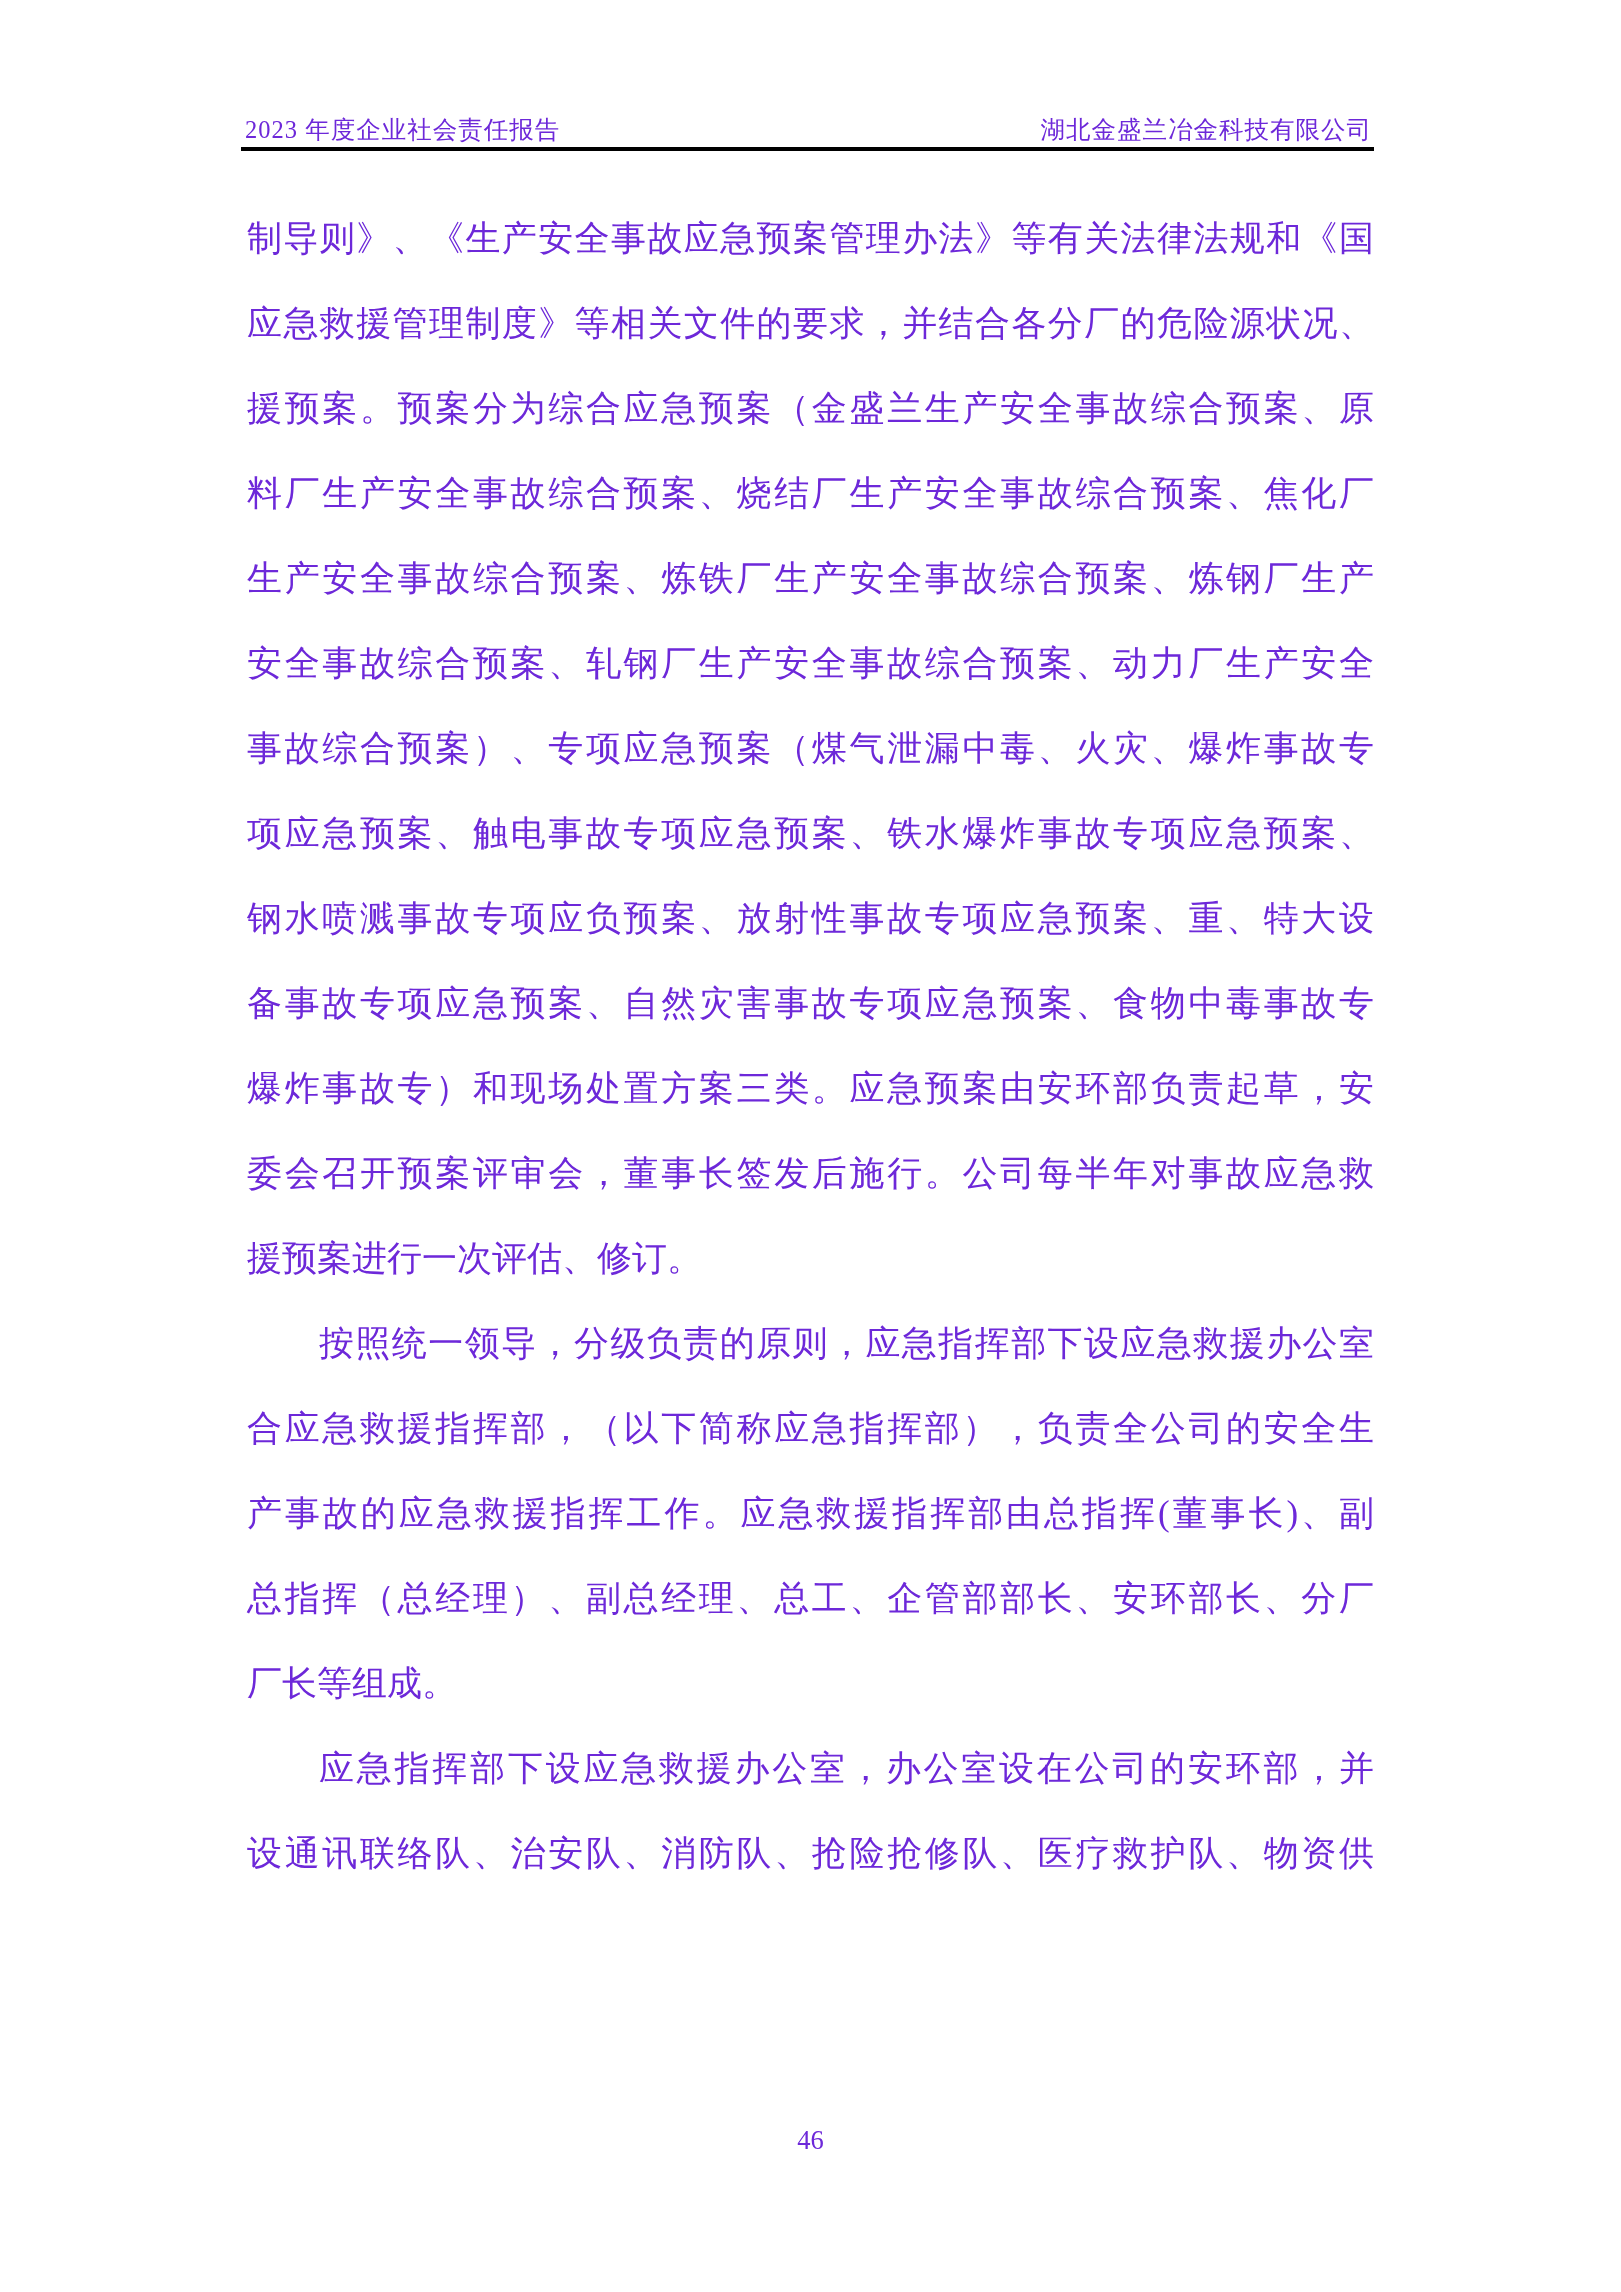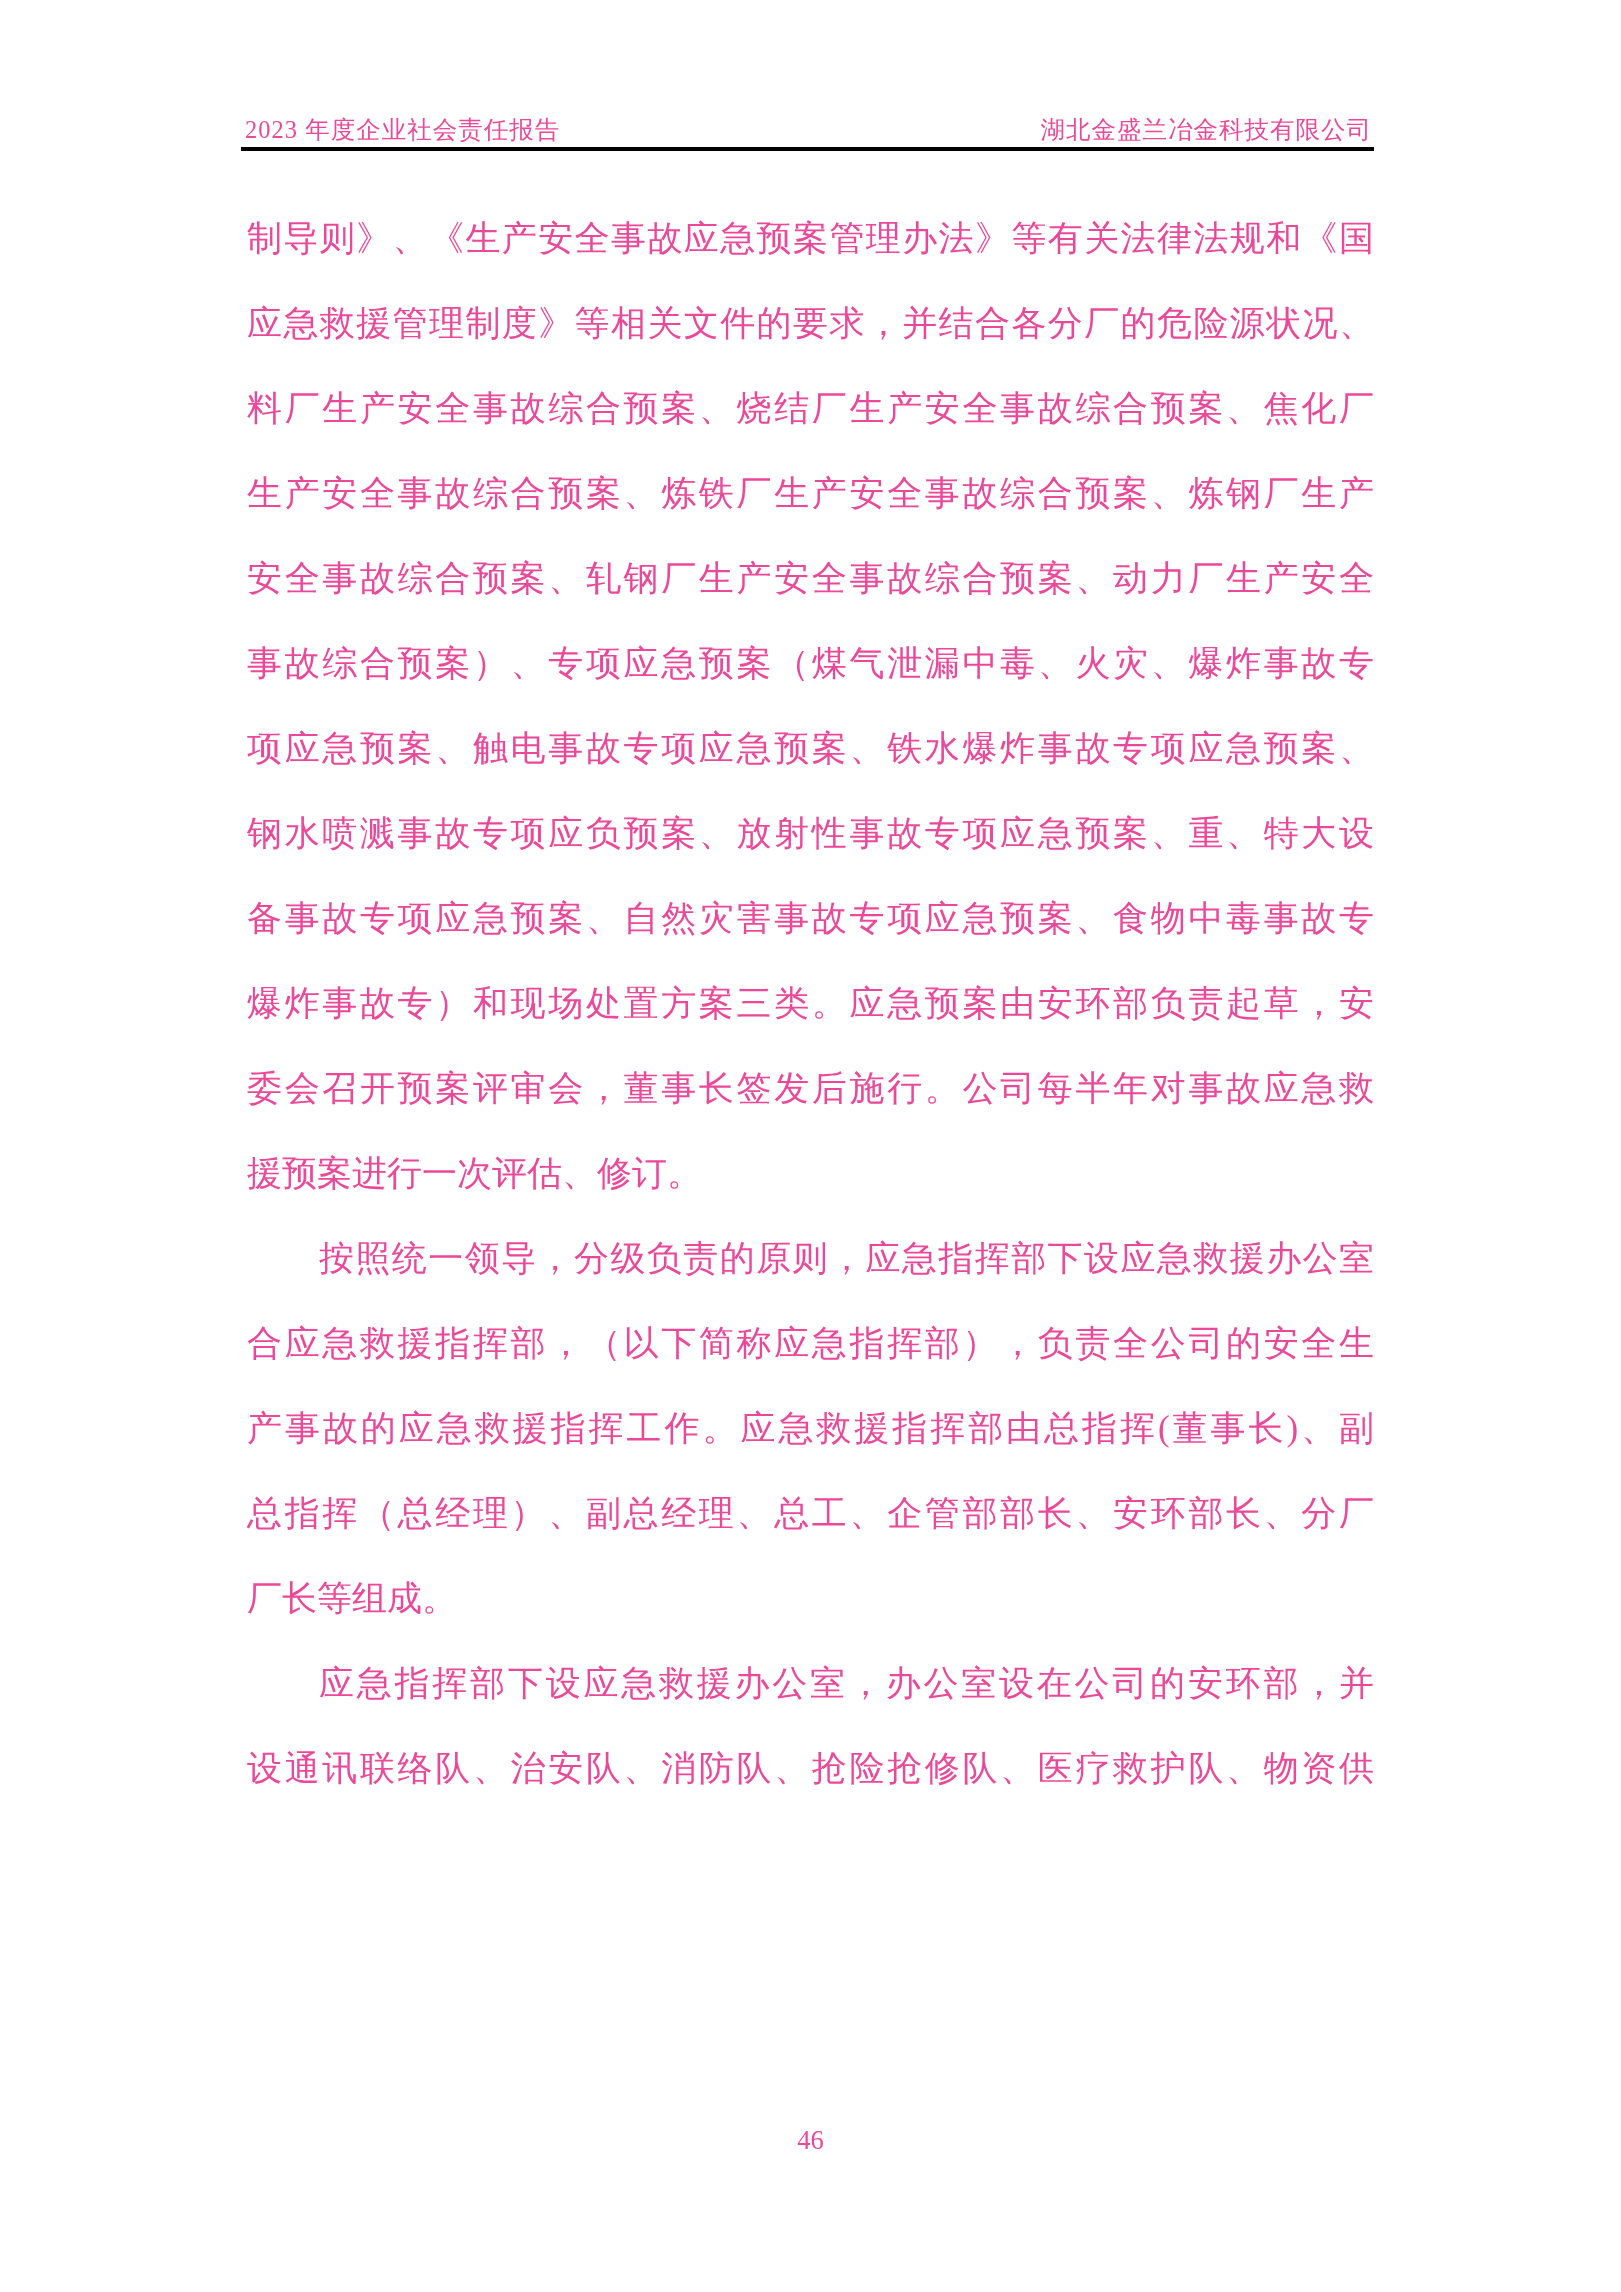--- a/index.html
+++ b/index.html
@@ -5,21 +5,21 @@
   html, body {
     margin: 0;
     padding: 0;
     background: #ffffff;
   }
   .page {
     position: relative;
     width: 1621px;
     height: 2293px;
     background: #ffffff;
-    color: #ec4899;
+    color: #6d28d9;
     font-family: "Liberation Serif", "DejaVu Serif", serif;
     overflow: hidden;
   }
   .page-header {
     position: absolute;
     left: 245px;
     top: 114px;
     width: 1127px;
     display: flex;
     justify-content: space-between;
@@ -76,20 +76,21 @@
     <span>2023 年度企业社会责任报告</span>
     <span>湖北金盛兰冶金科技有限公司</span>
   </div>
 
   <div class="header-rule"></div>
 
   <div class="doc-body">
 
   <div class="line">制导则》、《生产安全事故应急预案管理办法》等有关法律法规和《国</div>
       <div class="line">应急救援管理制度》等相关文件的要求，并结合各分厂的危险源状况、</div>
+      <div class="line">援预案。预案分为综合应急预案（金盛兰生产安全事故综合预案、原</div>
       <div class="line">料厂生产安全事故综合预案、烧结厂生产安全事故综合预案、焦化厂</div>
       <div class="line">生产安全事故综合预案、炼铁厂生产安全事故综合预案、炼钢厂生产</div>
       <div class="line">安全事故综合预案、轧钢厂生产安全事故综合预案、动力厂生产安全</div>
       <div class="line">事故综合预案）、专项应急预案（煤气泄漏中毒、火灾、爆炸事故专</div>
       <div class="line">项应急预案、触电事故专项应急预案、铁水爆炸事故专项应急预案、</div>
       <div class="line">钢水喷溅事故专项应负预案、放射性事故专项应急预案、重、特大设</div>
       <div class="line">备事故专项应急预案、自然灾害事故专项应急预案、食物中毒事故专</div>
       <div class="line">爆炸事故专）和现场处置方案三类。应急预案由安环部负责起草，安</div>
       <div class="line">委会召开预案评审会，董事长签发后施行。公司每半年对事故应急救</div>
       <div class="line para-end">援预案进行一次评估、修订。</div>

